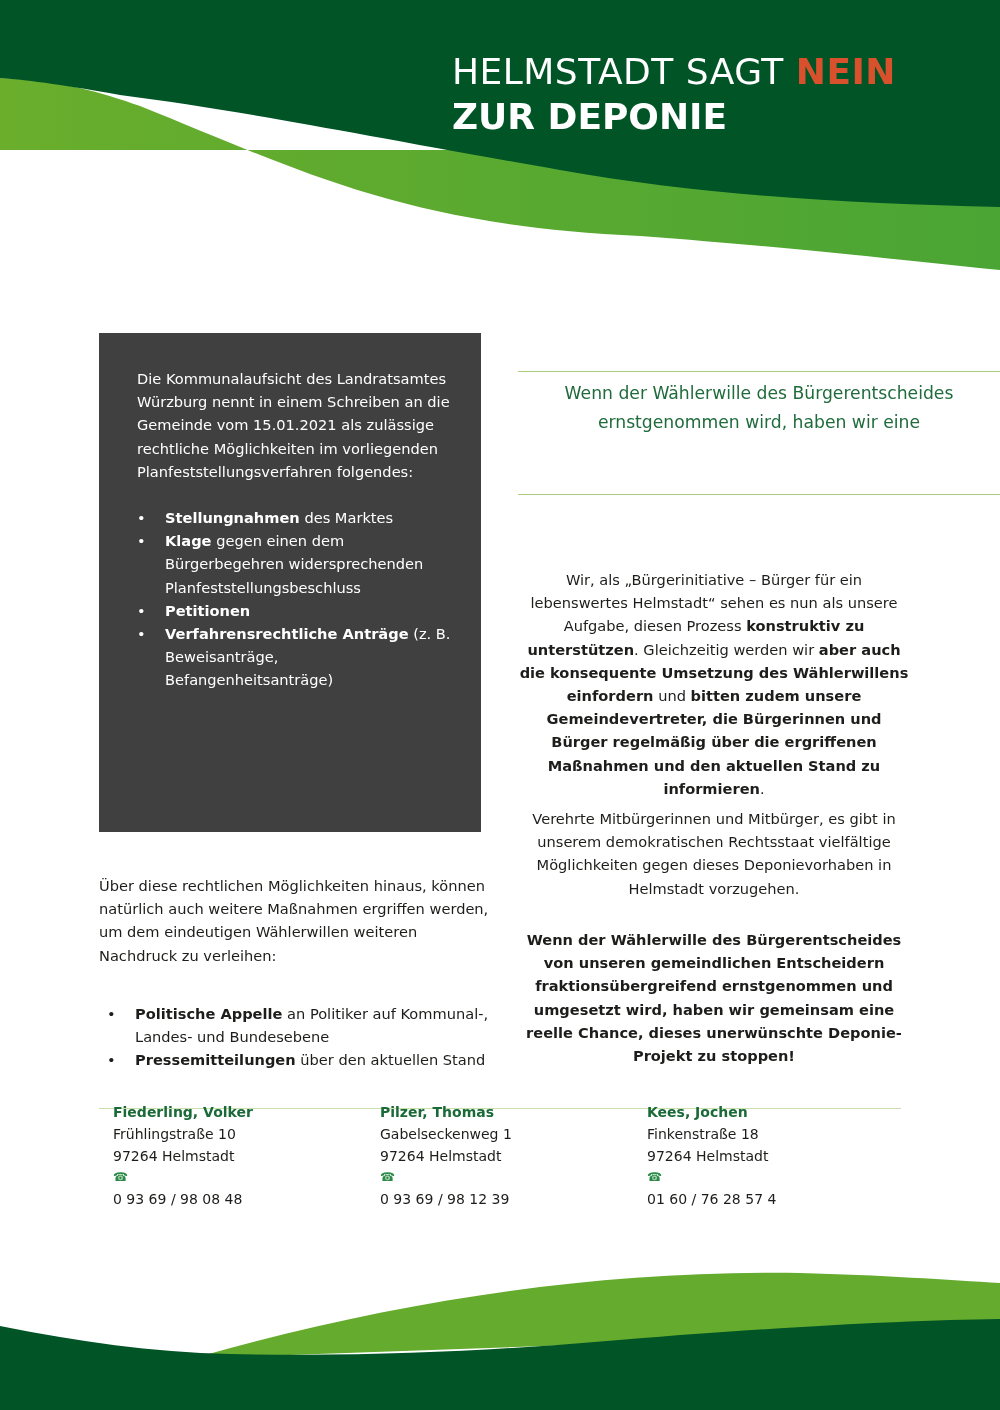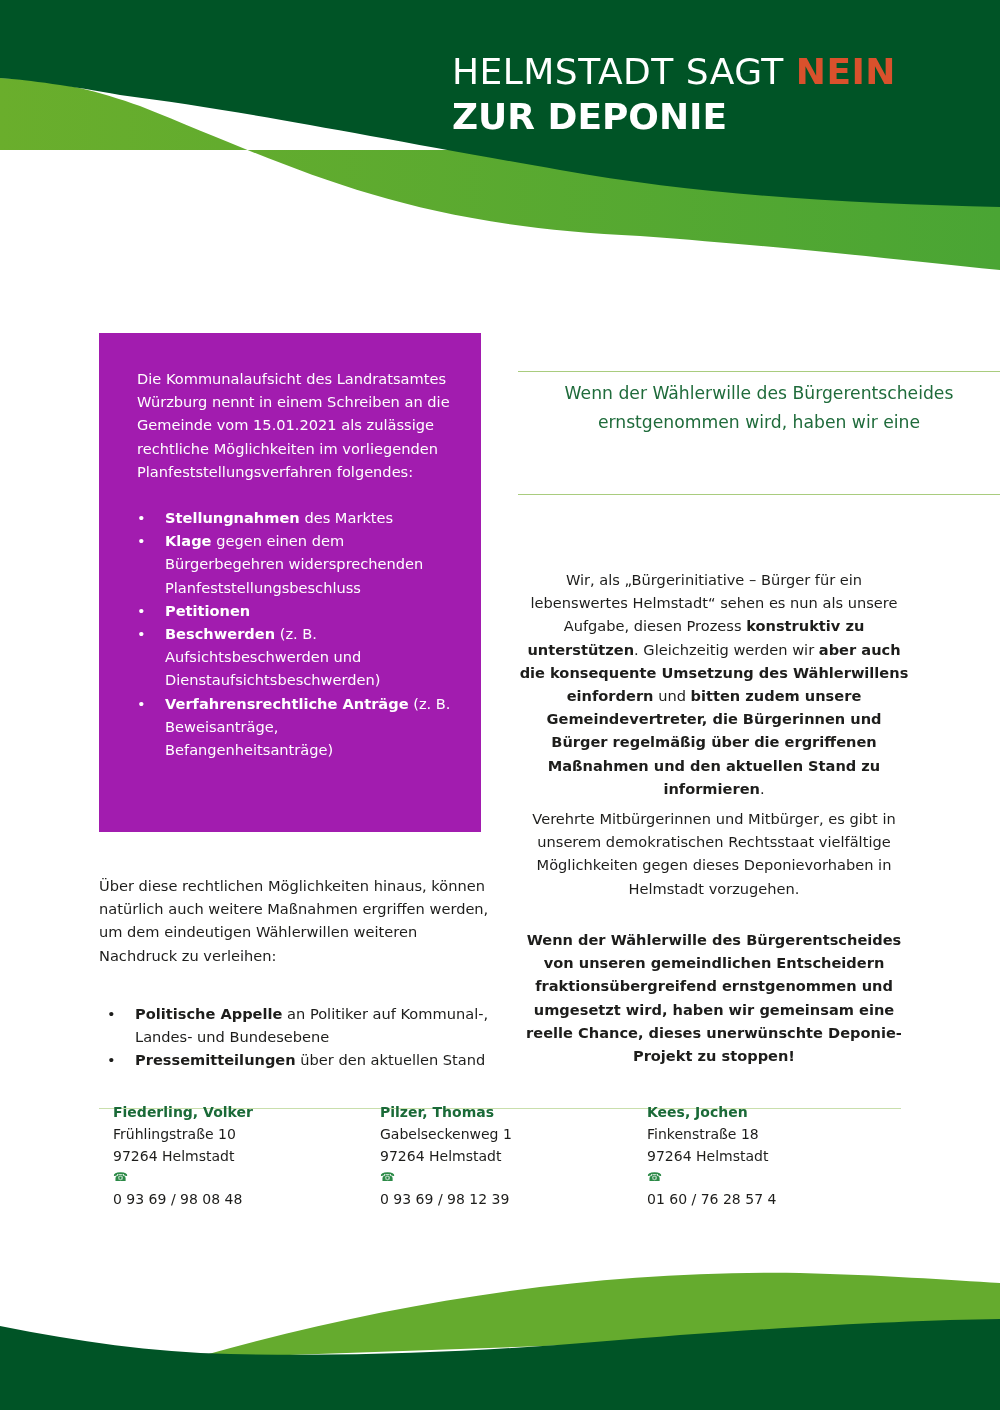--- a/index.html
+++ b/index.html
@@ -13,21 +13,21 @@
   .title {
     position: absolute; right: 100px; top: 46px; 
     color: #ffffff; line-height: 1.2; margin: 4px;
   }
   .title .l1 { display: block; font-size: 36px; font-weight: normal; letter-spacing: 0.5px; }
   .title .accent { color: #d9512c; font-weight: bold; }
   .title .l2 { display: block; font-size: 36px; font-weight: bold; margin-top: 2px; }
 
   .box {
     position: absolute; left: 99px; top: 333px; width: 382px; height: 499px;
-    background: #a21caf; color: #ffffff; box-sizing: border-box;
+    background: #404040; color: #ffffff; box-sizing: border-box;
     padding: 34px 30px 0 38px; font-size: 14.6px; line-height: 23.2px;
   }
   .box p { margin: 0; }
   ul.bl { list-style: none; padding: 0; margin: 23px 0 0 0; }
   ul.bl li { position: relative; padding-left: 28px; }
   ul.bl li::before { content: "•"; position: absolute; left: 0; top: 0; }
   b { font-weight: bold; }
 
   .quote {
     position: absolute; left: 518px; top: 371px; width: 482px; height: 124px;
@@ -75,21 +75,20 @@
   <span class="l1"><span>HELMSTADT SAGT</span> <span class="accent">NEIN</span></span>
   <span class="l2">ZUR DEPONIE</span>
 </h1>
 
 <div class="box">
   <p>Die Kommunalaufsicht des Landratsamtes Würzburg nennt in einem Schreiben an die Gemeinde vom 15.01.2021 als zulässige rechtliche Möglichkeiten im vorliegenden Planfeststellungsverfahren folgendes:</p>
   <ul class="bl">
     <li><b>Stellungnahmen</b><span> des Marktes</span></li>
     <li><b>Klage</b><span> gegen einen dem Bürgerbegehren widersprechenden Planfeststellungsbeschluss</span></li>
     <li><b>Petitionen</b><span></span></li>
-    <li><b>Beschwerden</b><span> (z. B. Aufsichtsbeschwerden und Dienstaufsichtsbeschwerden)</span></li>
     <li><b>Verfahrensrechtliche Anträge</b><span> (z. B. Beweisanträge, Befangenheitsanträge)</span></li>
   </ul>
 </div>
 
 <div class="quote">
   <span>Wenn der Wählerwille des Bürgerentscheides</span>
   <span>ernstgenommen wird, haben wir eine</span>
 </div>
 
 <p class="rcol" style="top:568px;"><span>Wir, als „Bürgerinitiative – Bürger für ein lebenswertes Helmstadt“ sehen es nun als unsere Aufgabe, diesen Prozess </span><b>konstruktiv zu unterstützen</b><span>. Gleichzeitig werden wir </span><b>aber auch die konsequente Umsetzung des Wählerwillens einfordern</b><span> und </span><b>bitten zudem unsere Gemeindevertreter, die Bürgerinnen und Bürger regelmäßig über die ergriffenen Maßnahmen und den aktuellen Stand zu informieren</b><span>.</span></p>

